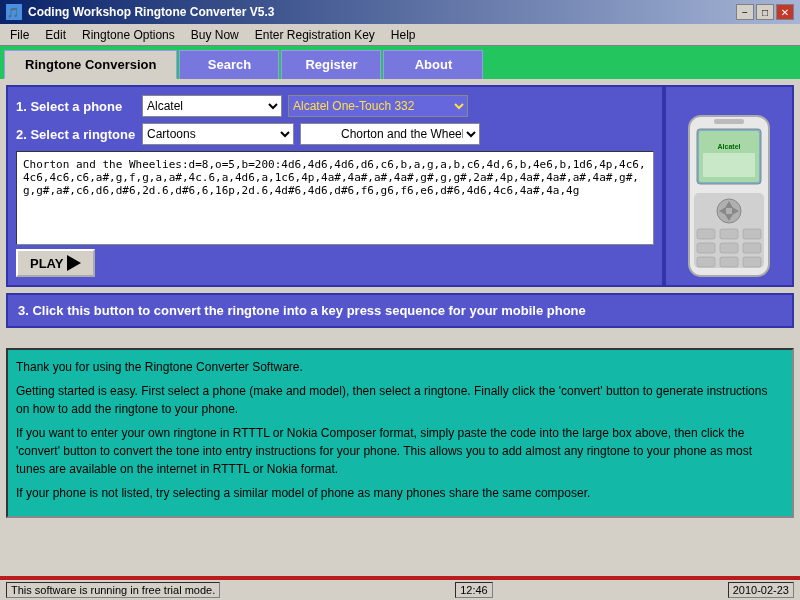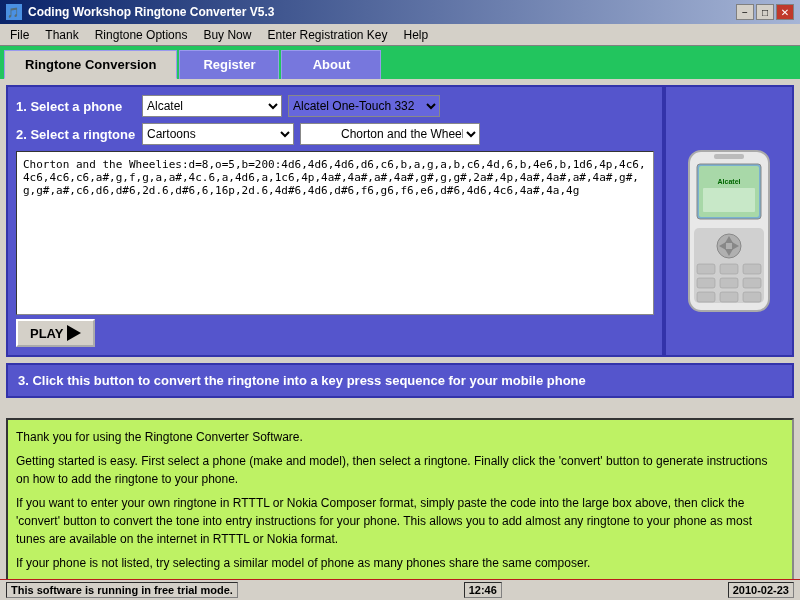--- a/index.html
+++ b/index.html
@@ -129,32 +129,32 @@
       font-size: 13px;
     }
     .select-combo {
       height: 22px;
       border: 1px solid #888;
       background: white;
       font-size: 12px;
       cursor: pointer;
     }
     .select-combo.phone-make { width: 140px; }
-    .select-combo.phone-model { width: 152px; background: #6666dd; color: #000000; }
+    .select-combo.phone-model { width: 180px; background: #6666dd; color: #fde047; }
     .select-combo.ringtone-cat { width: 152px; }
     .select-combo.ringtone-name { width: 180px; padding-left: 36px; }
 
     
     .ringtone-text-area {
       background: white;
       border: 1px inset #888;
       padding: 6px;
       font-family: monospace;
       font-size: 11px;
-      height: 164px;
+      height: 94px;
       overflow-y: auto;
       word-break: break-all;
       margin-top: 6px;
     }
     .play-button-row {
       display: flex;
       justify-content: flex-start;
       margin-top: 4px;
     }
     .play-btn {
@@ -201,45 +201,44 @@
     }
     .convert-label {
       color: white;
       font-weight: bold;
       font-size: 13px;
       text-align: center;
     }
 
     
     .info-section {
-      background: #bef264;
+      background: #14b8a6;
       border: 2px inset #888;
       padding: 8px;
       height: 170px;
       overflow-y: auto;
       font-size: 12px;
       line-height: 1.5;
     }
     .info-section p {
       margin-bottom: 6px;
     }
 
     
     .status-bar {
       background: #d4d0c8;
-      border-top: 1px solid #b91c1c;
+      border-top: 4px solid #b91c1c;
       display: flex;
       justify-content: space-between;
       padding: 2px 6px;
       font-size: 11px;
       position: absolute;
       bottom: 0;
       left: 0;
       right: 0;
-      font-weight: bold;
     }
     .status-item {
       border: 1px inset #808080;
       padding: 1px 4px;
     }
   </style>
 </head>
 <body>
 
 <div class="title-bar">
@@ -249,29 +248,30 @@
   </div>
   <div class="title-controls">
     <div class="title-btn">−</div>
     <div class="title-btn">□</div>
     <div class="title-btn close">✕</div>
   </div>
 </div>
 
 <div class="menu-bar">
   <span class="menu-item">File</span>
-  <span class="menu-item">Thank</span>
+  <span class="menu-item">Edit</span>
   <span class="menu-item">Ringtone Options</span>
   <span class="menu-item">Buy Now</span>
   <span class="menu-item">Enter Registration Key</span>
   <span class="menu-item">Help</span>
 </div>
 
 <div class="tab-bar">
   <div class="tab active">Ringtone Conversion</div>
+  <div class="tab">Search</div>
   <div class="tab">Register</div>
   <div class="tab">About</div>
 </div>
 
 <div class="main-content">
 
   <div class="top-section">
 
     <div class="selects-area">
 

